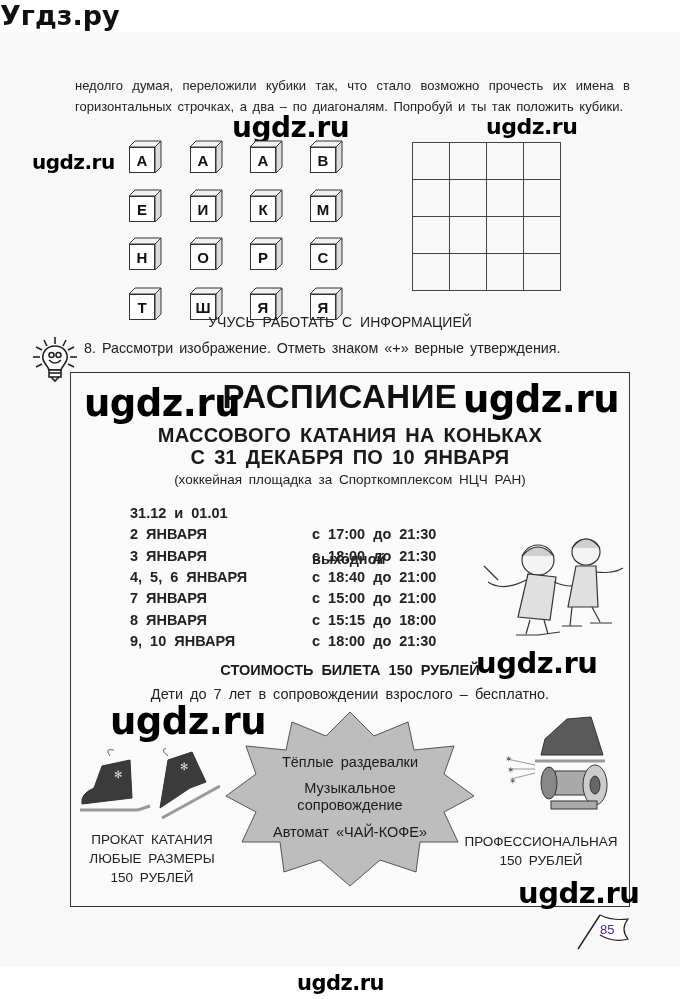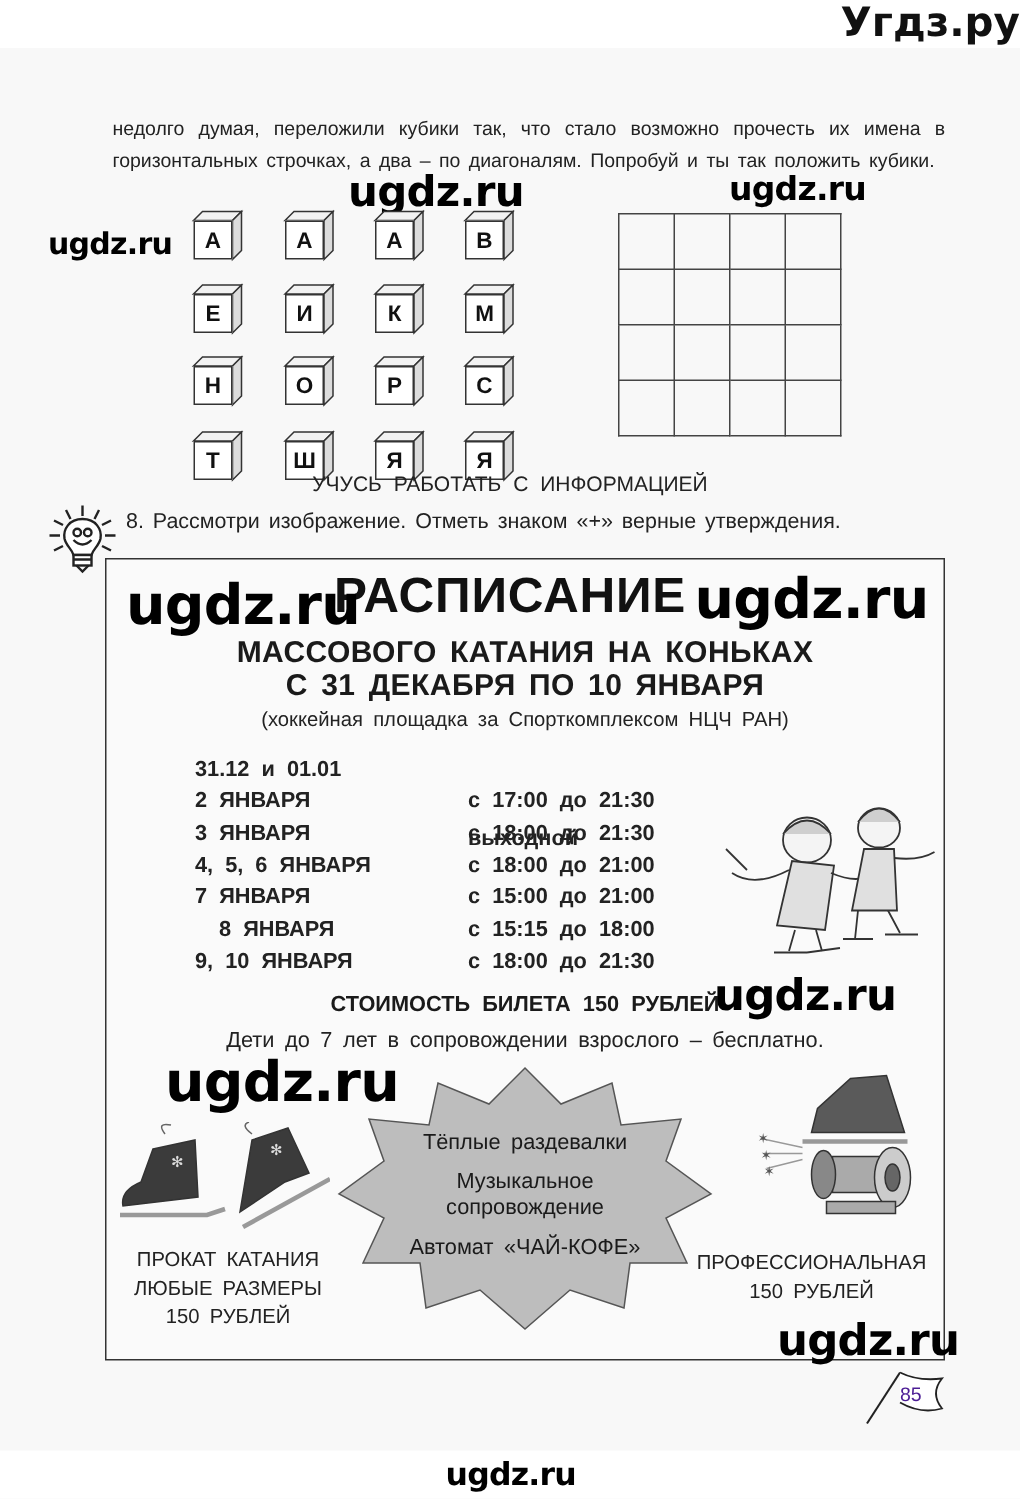--- a/index.html
+++ b/index.html
@@ -4,21 +4,21 @@
 <style>
   html, body { margin: 0; padding: 0; }
   body {
     width: 680px; height: 999px; position: relative; overflow: hidden;
     background: #ffffff;
     font-family: "Liberation Sans", sans-serif;
     color: #1a1a1a;
   }
   .site-header {
     position: absolute; left: 0; top: 0; width: 680px; height: 32px;
-    text-align: right; font-weight: bold; font-size: 27px; line-height: 32px;
+    text-align: left; font-weight: bold; font-size: 27px; line-height: 32px;
     color: #111;
     font-family: "DejaVu Sans", sans-serif;
   }
   .page {
     position: absolute; left: 0; top: 32px; width: 680px; height: 935px;
     background: #f8f8f8;
   }
   .abs { position: absolute; }
   .intro {
     left: 75px; top: 76px; width: 555px;
@@ -278,24 +278,24 @@
 <div class="abs place">(хоккейная площадка за Спорткомплексом НЦЧ РАН)</div>
 
 <div id="schedule">
     <div class="abs sched-row" style="top: 505px;">31.12 и 01.01</div>
     <div class="abs sched-time" style="top: 505px; margin-top: 46px;">выходной</div>
     <div class="abs sched-row" style="top: 526.3px;">2 ЯНВАРЯ</div>
     <div class="abs sched-time" style="top: 526.3px;">с 17:00 до 21:30</div>
     <div class="abs sched-row" style="top: 547.6px;">3 ЯНВАРЯ</div>
     <div class="abs sched-time" style="top: 547.6px;">с 18:00 до 21:30</div>
     <div class="abs sched-row" style="top: 568.9px;">4, 5, 6 ЯНВАРЯ</div>
-    <div class="abs sched-time" style="top: 568.9px;">с 18:00 до 21:00</div>
+    <div class="abs sched-time" style="top: 568.9px;">с 18:40 до 21:00</div>
     <div class="abs sched-row" style="top: 590.2px;">7 ЯНВАРЯ</div>
     <div class="abs sched-time" style="top: 590.2px; text-align: center;">с 15:00 до 21:00</div>
-    <div class="abs sched-row" style="top: 611.5px; margin-left: 16px;">8 ЯНВАРЯ</div>
+    <div class="abs sched-row" style="top: 611.5px;">8 ЯНВАРЯ</div>
     <div class="abs sched-time" style="top: 611.5px;">с 15:15 до 18:00</div>
     <div class="abs sched-row" style="top: 632.8px;">9, 10 ЯНВАРЯ</div>
     <div class="abs sched-time" style="top: 632.8px;">с 18:00 до 21:30</div>
   </div>
 
 <div class="abs" style="left:478px; top:522px; width:150px; height:118px;">
   <svg width="150" height="118" viewBox="0 0 150 118">
     <g stroke="#333" stroke-width="1.2" fill="#e0e0e0">
       <ellipse cx="60" cy="38" rx="16" ry="15" fill="#f4f4f4"></ellipse>
       <path d="M44 34 Q60 16 76 34" fill="#cfcfcf"></path>

